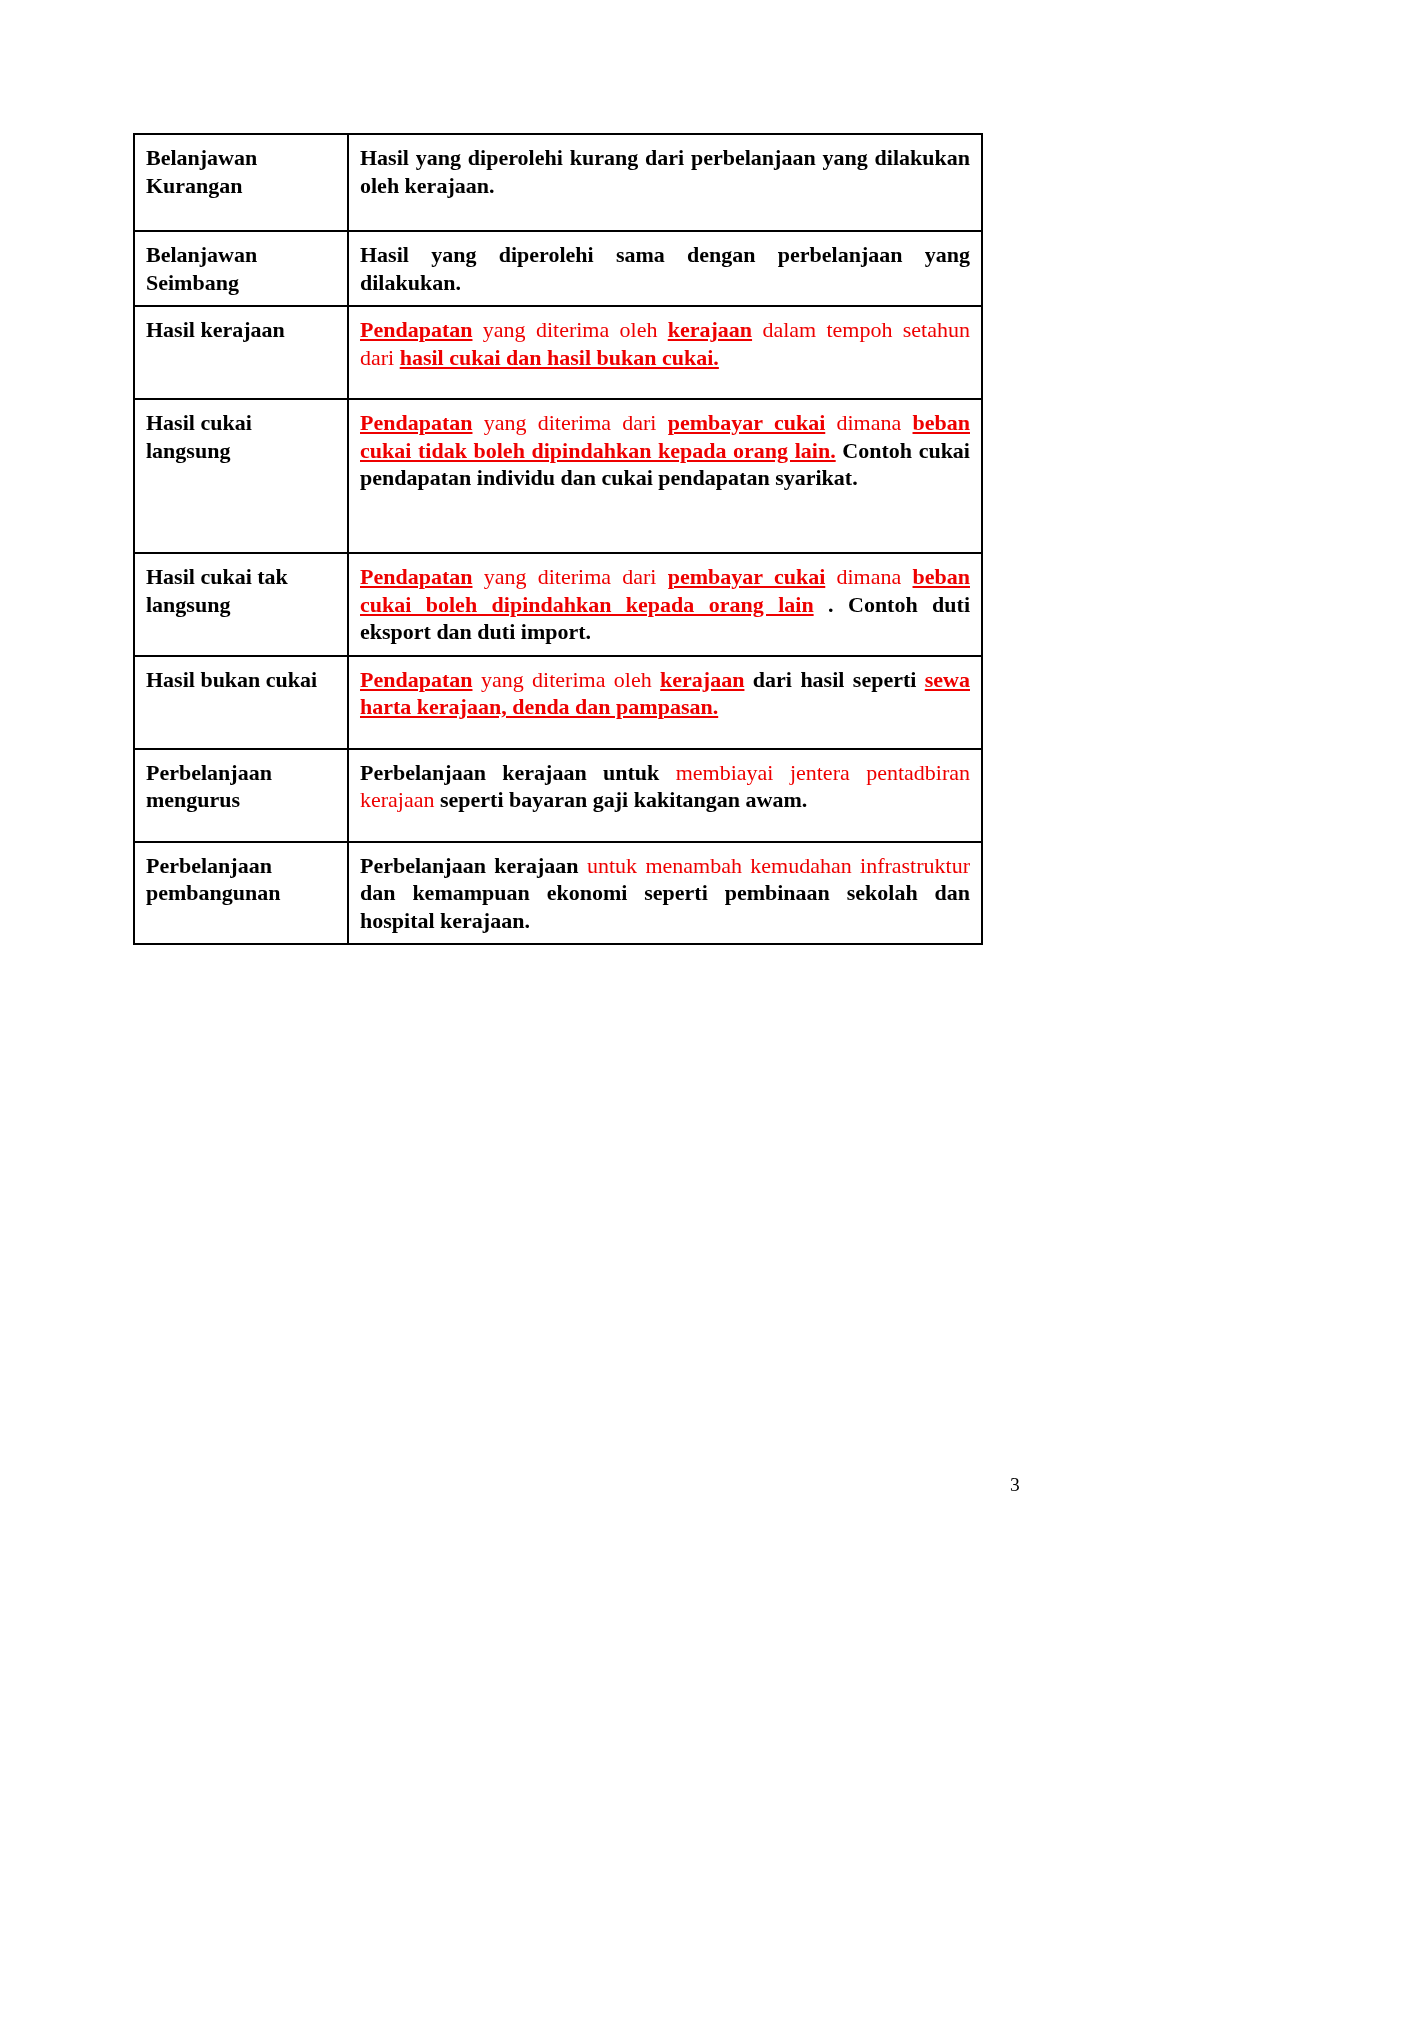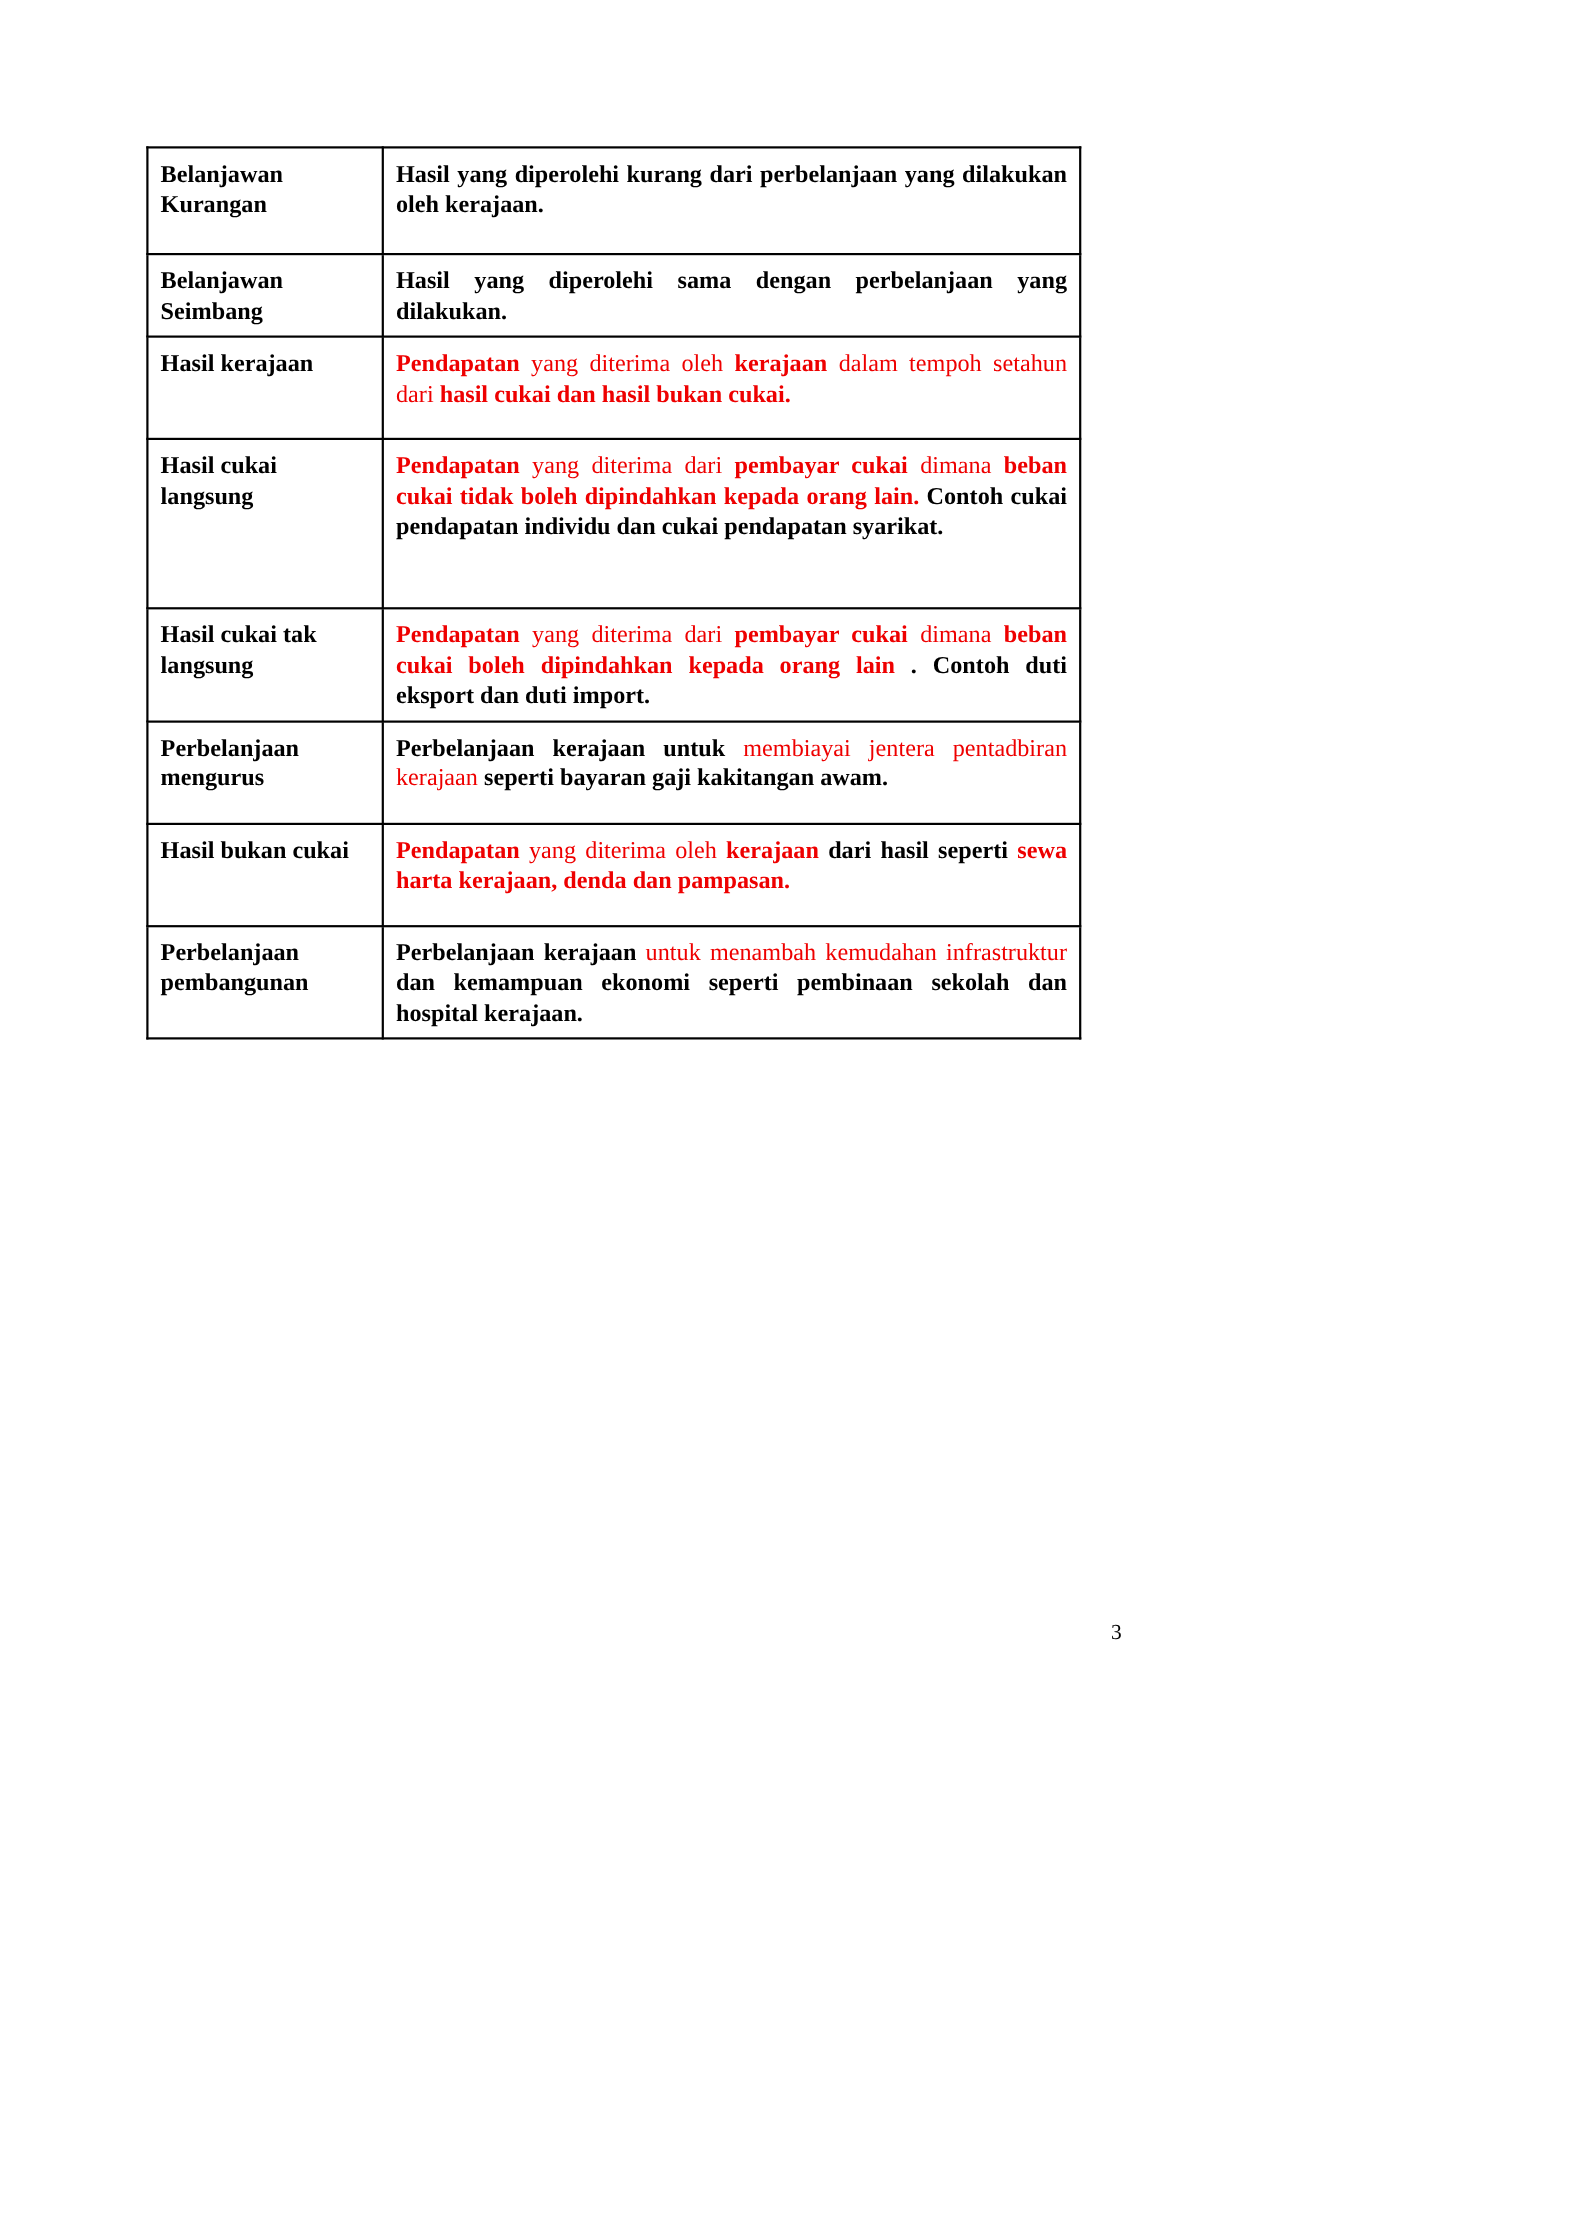--- a/index.html
+++ b/index.html
@@ -47,21 +47,21 @@
   tr:nth-child(3) { height: 93px; border-radius: 18px; }
   tr:nth-child(4) { height: 154px; }
   tr:nth-child(5) { height: 87px; }
   tr:nth-child(6) { height: 93px; }
   tr:nth-child(7) { height: 93px; }
   tr:nth-child(8) { height: 96px; }
   tr:nth-child(9) { height: 98px; }
 
   .seg-normal  { color: #000000; font-weight: bold; }
   .seg-red     { color: var(--red, #ee0000); font-weight: normal; }
-  .seg-redbold { color: var(--red, #ee0000); font-weight: bold; }
+  .seg-redbold { color: var(--red, #ee0000); font-weight: bold; text-decoration: underline; }
 
   .page-number {
     position: absolute;
     left: 1010px;
     top: 1474px;
     font-size: 19.5px;
     color: #000;
   }
 </style>
 </head>
@@ -84,26 +84,26 @@
         </tr>
         <tr>
           <td class="term">Hasil cukai langsung</td>
           <td class="def"><span class="seg-redbold">Pendapatan</span><span class="seg-red"> yang diterima dari </span><span class="seg-redbold">pembayar cukai</span><span class="seg-red"> dimana </span><span class="seg-redbold">beban cukai tidak boleh dipindahkan kepada orang lain.</span><span class="seg-normal"> Contoh cukai pendapatan individu dan cukai pendapatan syarikat.</span></td>
         </tr>
         <tr>
           <td class="term">Hasil cukai tak langsung</td>
           <td class="def"><span class="seg-redbold">Pendapatan</span><span class="seg-red"> yang diterima dari </span><span class="seg-redbold">pembayar cukai</span><span class="seg-red"> dimana </span><span class="seg-redbold">beban cukai boleh dipindahkan kepada orang lain</span><span class="seg-normal"> . Contoh duti eksport dan duti import.</span></td>
         </tr>
         <tr>
+          <td class="term">Hasil bukan cukai</td>
+          <td class="def"><span class="seg-redbold">Pendapatan</span><span class="seg-red"> yang diterima oleh </span><span class="seg-redbold">kerajaan</span><span class="seg-normal"> dari hasil seperti </span><span class="seg-redbold">sewa harta kerajaan,  denda dan pampasan.</span></td>
+        </tr>
+        <tr>
           <td class="term">Perbelanjaan mengurus</td>
           <td class="def"><span class="seg-normal">Perbelanjaan kerajaan untuk </span><span class="seg-red">membiayai jentera pentadbiran kerajaan</span><span class="seg-normal"> seperti bayaran gaji kakitangan awam.</span></td>
-        </tr>
-        <tr>
-          <td class="term">Hasil bukan cukai</td>
-          <td class="def"><span class="seg-redbold">Pendapatan</span><span class="seg-red"> yang diterima oleh </span><span class="seg-redbold">kerajaan</span><span class="seg-normal"> dari hasil seperti </span><span class="seg-redbold">sewa harta kerajaan,  denda dan pampasan.</span></td>
         </tr>
         <tr>
           <td class="term">Perbelanjaan pembangunan</td>
           <td class="def"><span class="seg-normal">Perbelanjaan kerajaan </span><span class="seg-red">untuk menambah kemudahan infrastruktur</span><span class="seg-normal"> dan kemampuan ekonomi seperti pembinaan sekolah dan hospital kerajaan.</span></td>
         </tr>
       </tbody>
   </table>
   <div class="page-number">3</div>
 </div>
 

